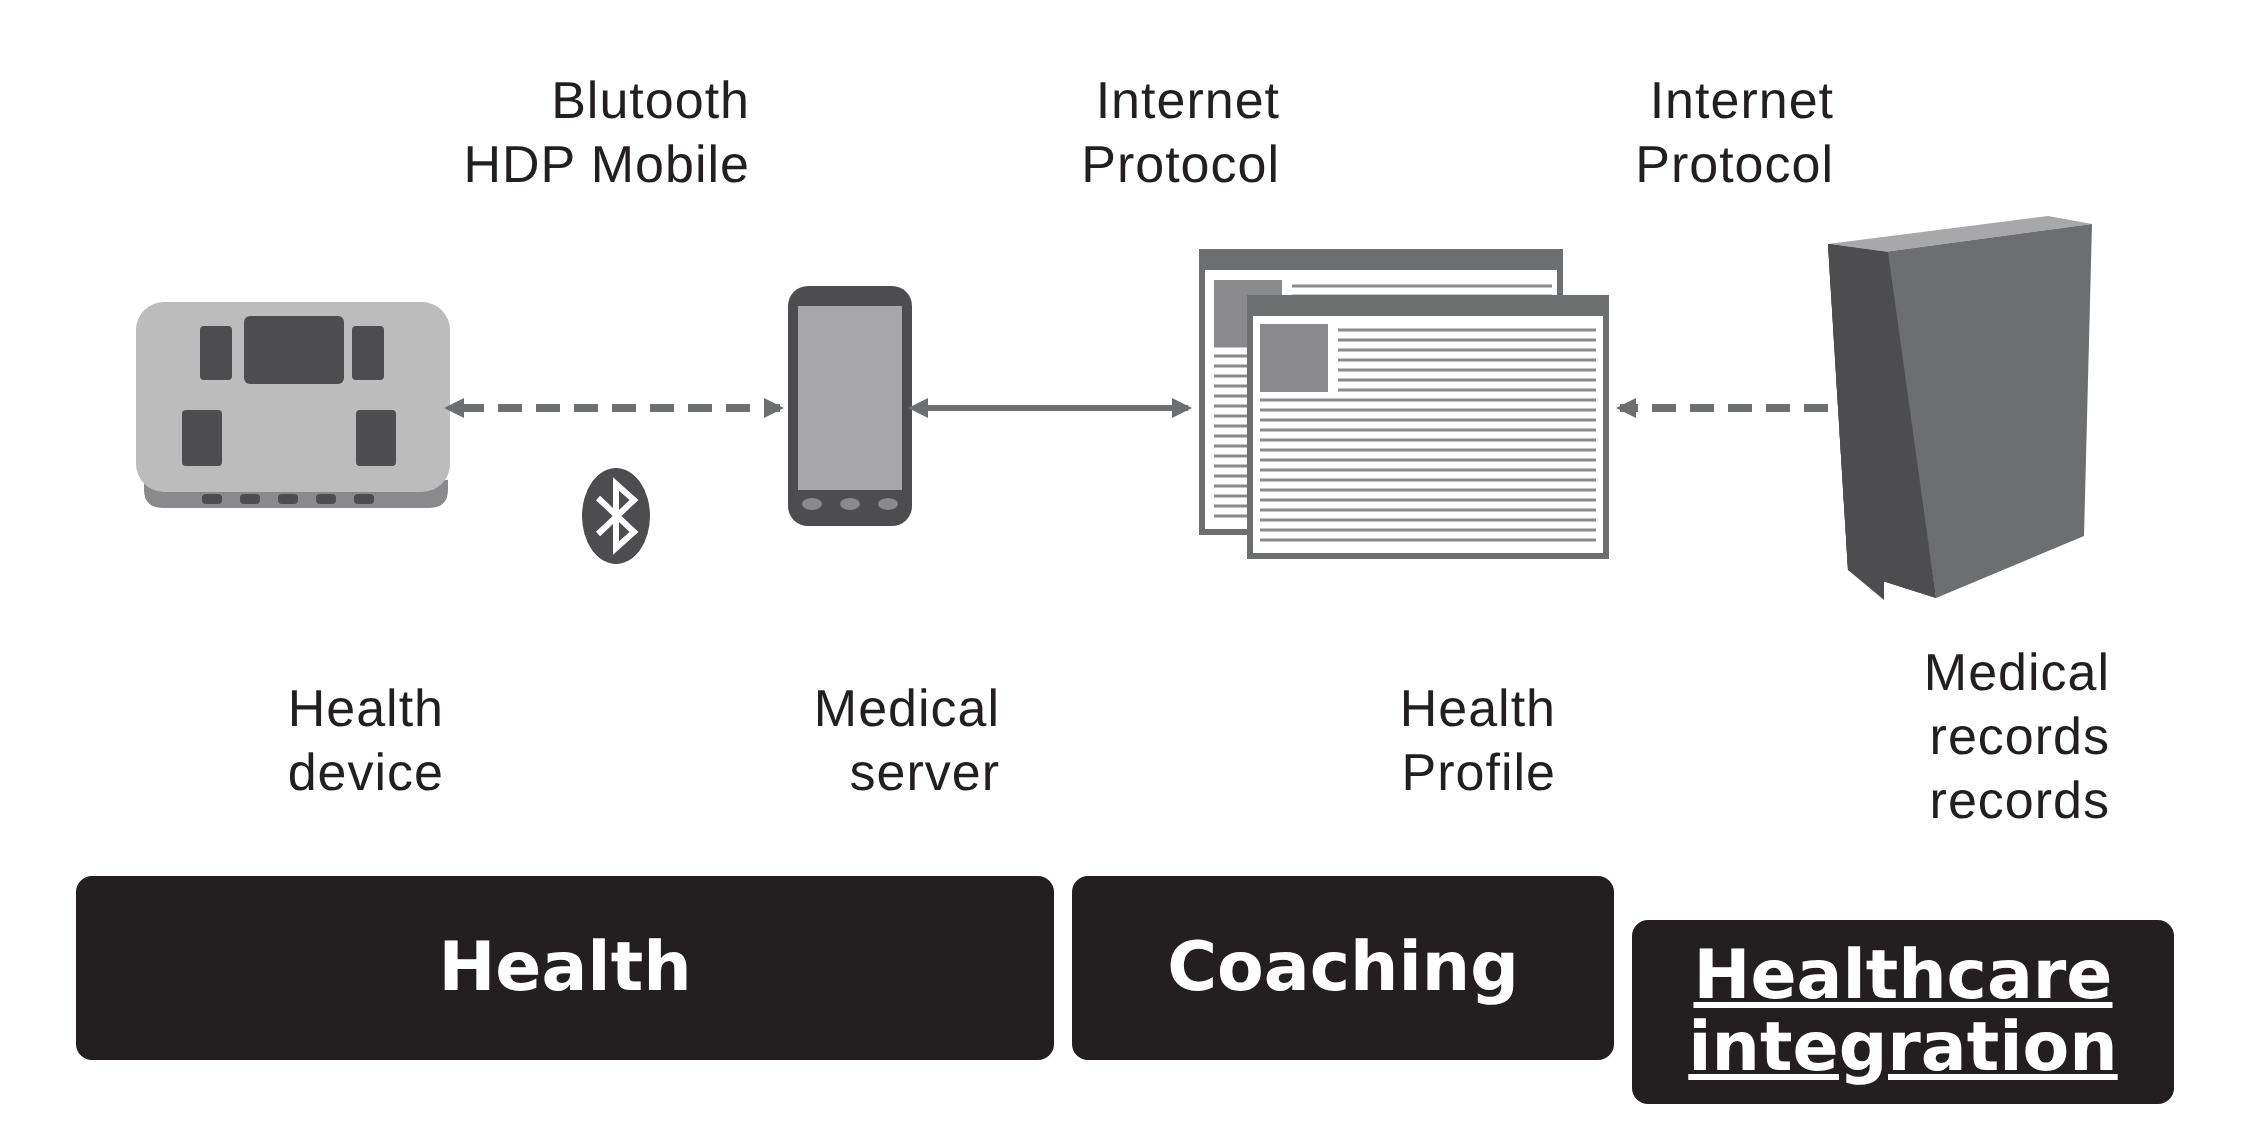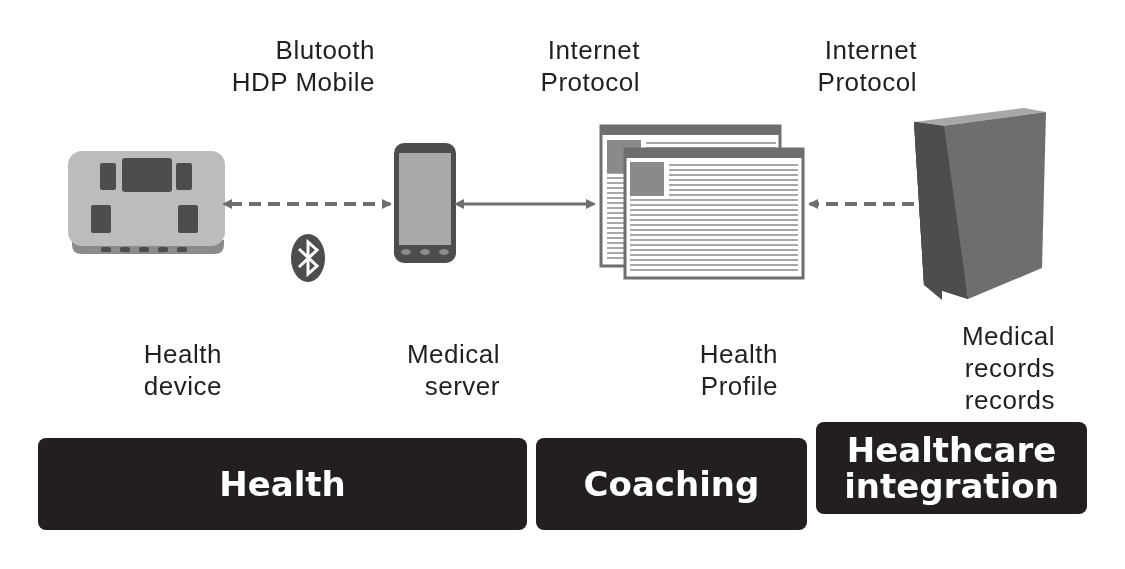--- a/index.html
+++ b/index.html
@@ -166,18 +166,18 @@
 <div class="bar" style="left:38px; top:438px; width:489px; height:92px;">
   <div>
     <span>Health</span>
   </div>
 </div>
 <div class="bar" style="left:536px; top:438px; width:271px; height:92px;text-align:center;">
   <div>
     <span>Coaching</span>
   </div>
 </div>
-<div class="bar" style="left:816px; top:422px; width:271px; height:92px;">
+<div class="bar" style="left:816px; top:460px; width:271px; height:92px;text-decoration:underline;">
   <div>
     <span>Healthcare</span>
     <span>integration</span>
   </div>
 </div>
 
 </body></html>

